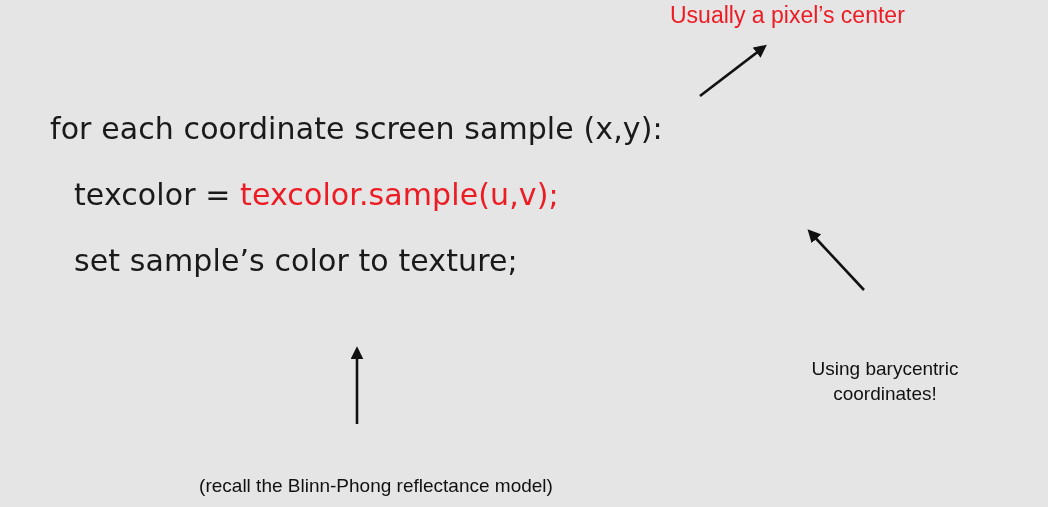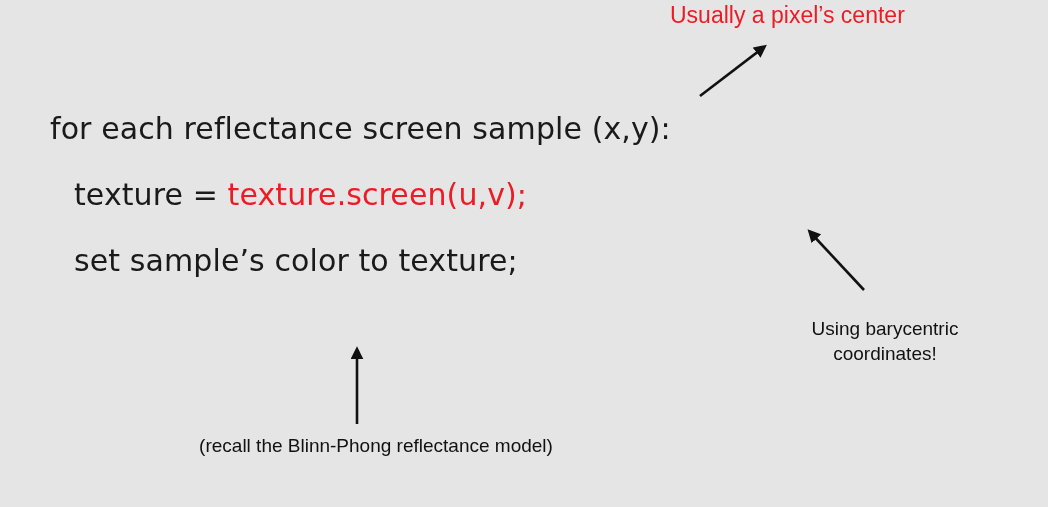--- a/index.html
+++ b/index.html
@@ -56,20 +56,21 @@
 
   
   .anno {
     position: absolute;
     font-family: "Liberation Sans", sans-serif;
     font-size: 19px;
     line-height: 25px;
     color: #111111;
     text-align: center;
     white-space: nowrap;
+    margin-top: 40px;
   }
   #anno-barycentric {
     left: 782px;
     top: 316px;
     width: 206px;
   }
   #anno-albedo {
     left: 126px;
     top: 433px;
     width: 500px;
@@ -87,24 +88,24 @@
 </style>
 </head>
 <body>
 
 <div id="slide">
 
   <div class="red-callout">Usually a pixel’s center</div>
 
   <div class="code-block">
 
-    <div class="code-line"><span>for each reflectance screen sample (x,y):</span></div>
+    <div class="code-line"><span>for each coordinate screen sample (x,y):</span></div>
 
 
-    <div class="code-line indent"><span>texture = </span><span class="code-red">texture.screen(u,v);</span></div>
+    <div class="code-line indent"><span>texcolor = </span><span class="code-red">texcolor.sample(u,v);</span></div>
 
     <div class="code-line indent"><span>set sample’s color to texture;</span></div>
 
   </div>
 
   <div class="anno" id="anno-barycentric">
     <div>Using barycentric</div>
     <div>coordinates!</div>
   </div>
 

